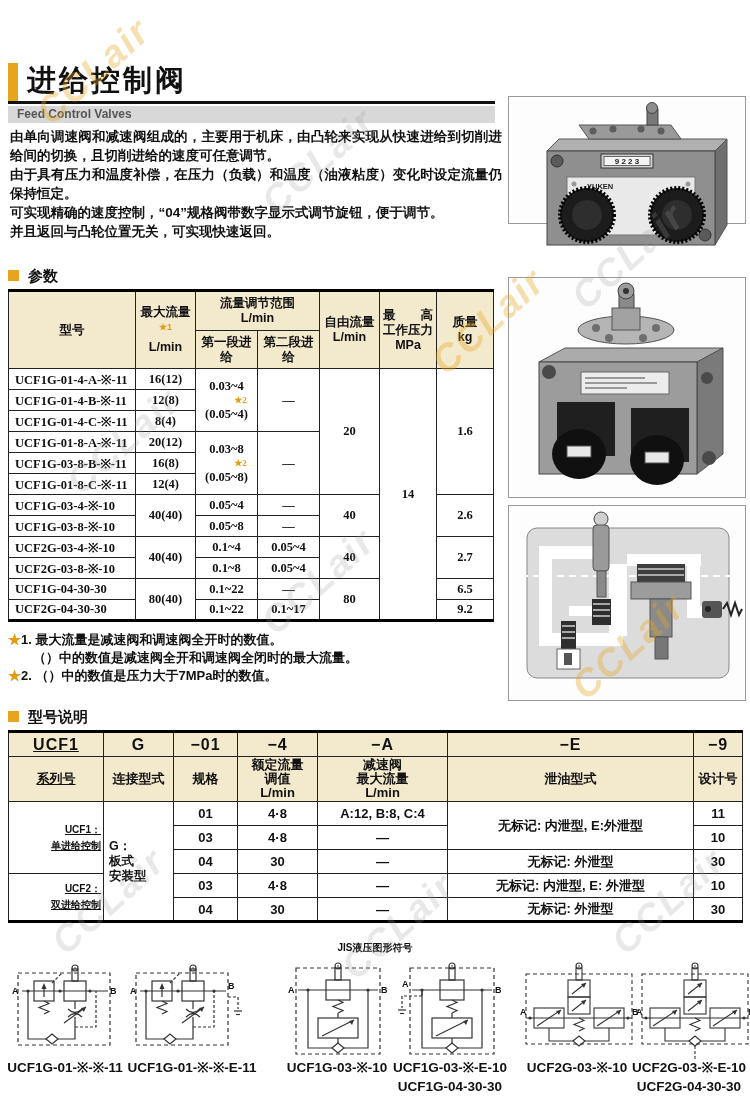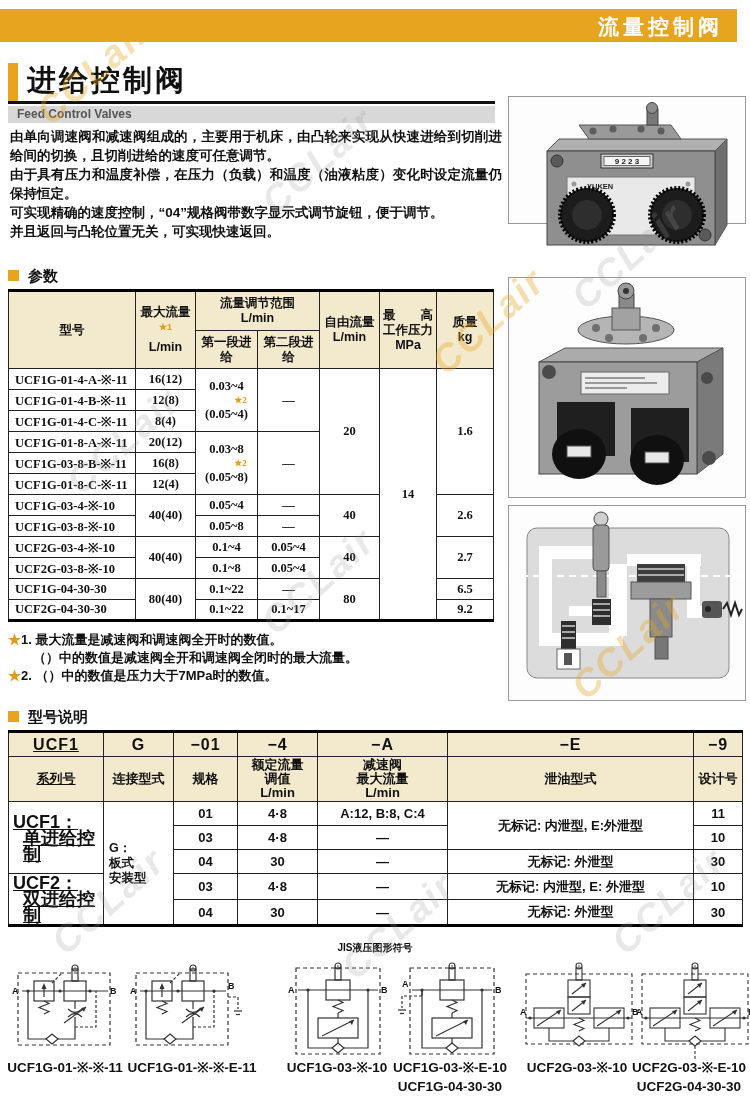--- a/index.html
+++ b/index.html
@@ -56,21 +56,21 @@
   .notes { position:absolute; top:631px; left:8px; width:490px; font-size:13px; font-weight:600; line-height:18px; z-index:1; }
   .notes .indent { padding-left:25px; }
 
   
   .model-table { position:absolute; top:730px; left:8px; width:734px; border-collapse:collapse; table-layout:fixed; z-index:1;
                  border-top:3px solid #000; border-bottom:3px solid #000; }
   .model-table th, .model-table td { border:1px solid #222; padding:1px 2px; text-align:center; }
   .model-table .codes th { background:#F3E9CD; font-size:16px; font-weight:bold; height:25px; letter-spacing:1px; }
   .model-table .lbls th { background:#F3E9CD; font-size:13px; font-weight:bold; line-height:14px; height:29px; }
   .model-table td { font-size:13px; font-weight:bold; height:24px; }
-  .model-table td.series { text-align:left; font-size:18px; line-height:16px; padding-left:4px; }
+  .model-table td.series { text-align:right; font-size:10px; line-height:16px; padding-left:4px; }
   .model-table td.series .ind { padding-left:10px; }
   .model-table td.conn { text-align:left; font-size:12.5px; line-height:15px; padding-left:5px; }
   .model-table .dashR { border-right-style:dashed;text-decoration:underline; }
 
   
   .jis-title { position:absolute; top:941px; left:8px; width:734px; text-align:center; font-size:10px; font-weight:bold; z-index:1; }
   .jis-sym { position:absolute; z-index:1; }
   #sym1 { left:12px;  top:963px; }
   #sym2 { left:130px; top:963px; }
   #sym3 { left:288px; top:960px; }
@@ -96,23 +96,20 @@
   <div class="wm" style="left:250px; top:140px;">CCLair</div>
   <div class="wm" style="left:560px; top:235px;">CCLair</div>
   <div class="wm" style="left:55px; top:420px;">CCLair</div>
   <div class="wm orange" style="left:420px; top:300px;">CCLair</div>
   <div class="wm" style="left:250px; top:560px;">CCLair</div>
   <div class="wm orange" style="left:560px; top:625px;">CCLair</div>
   <div class="wm" style="left:40px; top:880px;">CCLair</div>
   <div class="wm" style="left:330px; top:905px;">CCLair</div>
   <div class="wm" style="left:600px; top:880px;">CCLair</div>
 
-  <div class="banner">
-    <div class="banner-title">流量控制阀</div>
-  </div>
 
   <div class="title-bar"></div>
   <div class="title-zh">进给控制阀</div>
   <div class="title-rule"></div>
   <div class="title-en-strip">
     <div class="title-en">Feed Control Valves</div>
   </div>
 
   <div class="intro">
     <p>由单向调速阀和减速阀组成的，主要用于机床，由凸轮来实现从快速进给到切削进给间的切换，且切削进给的速度可任意调节。</p>

